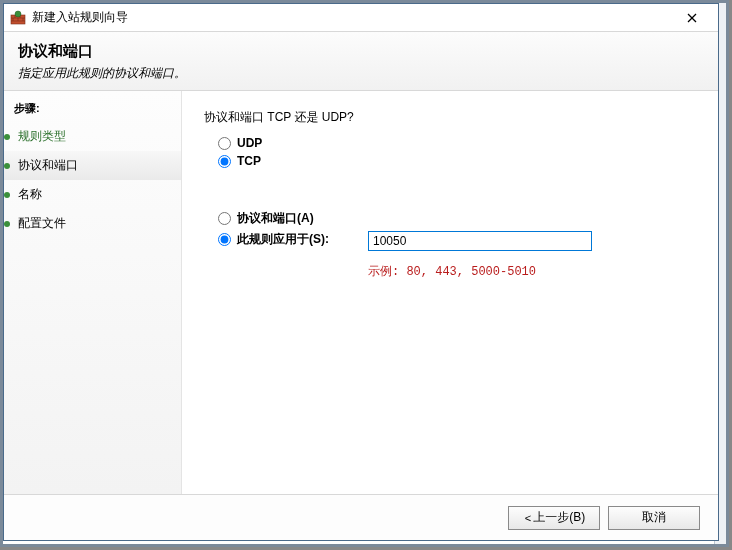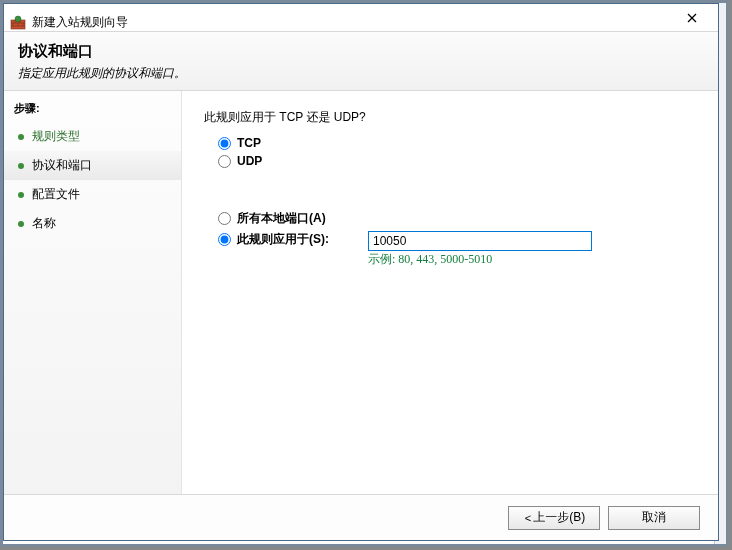--- a/index.html
+++ b/index.html
@@ -27,21 +27,21 @@
     background: #fff;
     border: 1px solid #4a6a8a;
     display: flex;
     flex-direction: column;
   }
   .titlebar {
     height: 28px;
     background: #fff;
     border-bottom: 1px solid #d8d8d8;
     display: flex;
-    align-items: flex-end;
+    align-items: center;
     padding: 0 6px;
   }
   .titlebar .app-icon {
     width: 16px; height: 16px;
     margin-right: 6px;
     display: inline-flex;
     align-items: center; justify-content: center;
   }
   .titlebar .title-text {
     flex: 1;
@@ -84,21 +84,21 @@
   }
   .sidebar .steps-label {
     font-weight: bold;
     font-size: 11px;
     color: #000;
     padding: 4px 10px 6px 10px;
   }
   .sidebar .step {
     display: flex;
     align-items: center;
-    padding: 6px 10px 6px 14px;
+    padding: 6px 10px 6px 0;
     font-size: 12px;
     color: #000;
     cursor: default;
   }
   .sidebar .step.active {
     background: linear-gradient(#f7f7f7, #eaeaea);
   }
   .sidebar .step.link .step-label {
     color: #2a6f2a;
   }
@@ -159,24 +159,24 @@
   .port-input {
     width: 224px;
     height: 20px;
     border: 1px solid #0078d7;
     padding: 1px 4px;
     font-size: 12px;
     font-family: "Segoe UI", Tahoma, sans-serif;
     outline: none;
   }
   .example {
-    margin-top: 0;
-    font-size: 12px;
-    color: #15803d;
-    font-family: Liberation Serif, serif;
+    margin-top: 12px;
+    font-size: 12px;
+    color: #b91c1c;
+    font-family: Liberation Mono, monospace;
   }
   .footer {
     height: 46px;
     border-top: 1px solid #d8d8d8;
     display: flex;
     align-items: center;
     justify-content: flex-end;
     padding: 0 18px;
     gap: 8px;
     background: #fdfdfd;
@@ -252,47 +252,47 @@
       <div class="step link">
         <span class="bullet"></span>
         <span class="step-label">规则类型</span>
       </div>
       <div class="step active">
         <span class="bullet"></span>
         <span class="step-label">协议和端口</span>
       </div>
       <div class="step">
         <span class="bullet"></span>
-        <span class="step-label">配置文件</span>
+        <span class="step-label">名称</span>
       </div>
       <div class="step">
         <span class="bullet"></span>
-        <span class="step-label">名称</span>
+        <span class="step-label">配置文件</span>
       </div>
     </div>
 
     <div class="content">
-      <div class="question">此规则应用于 TCP 还是 UDP?</div>
-
+      <div class="question">协议和端口 TCP 还是 UDP?</div>
+
+      <div class="radio-row bold">
+        <input type="radio" name="proto" id="proto-udp" style="">
+        <label for="proto-udp">UDP</label>
+      </div>
       <div class="radio-row bold">
         <input type="radio" name="proto" id="proto-tcp" checked="" style="">
         <label for="proto-tcp">TCP</label>
       </div>
-      <div class="radio-row bold">
-        <input type="radio" name="proto" id="proto-udp" style="">
-        <label for="proto-udp">UDP</label>
-      </div>
 
       <div class="section-gap"></div>
 
 
       <div class="port-group">
         <div class="radio-col">
           <input type="radio" name="ports" id="ports-all" style="">
-          <label for="ports-all">所有本地端口(A)</label>
+          <label for="ports-all">协议和端口(A)</label>
         </div>
       </div>
 
       <div class="port-group">
         <div class="radio-col">
           <input type="radio" name="ports" id="ports-specific" checked="" style="">
           <label for="ports-specific">此规则应用于(S):</label>
         </div>
         <div class="port-field-col">
           <input type="text" class="port-input" value="10050" style="">

